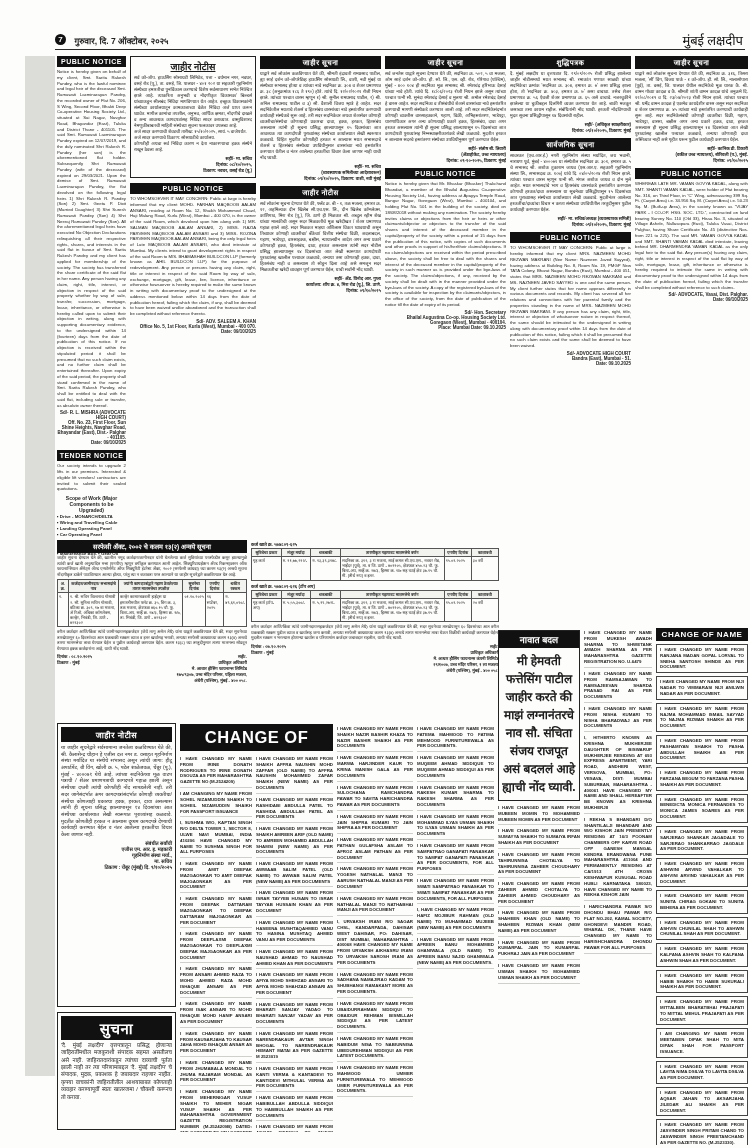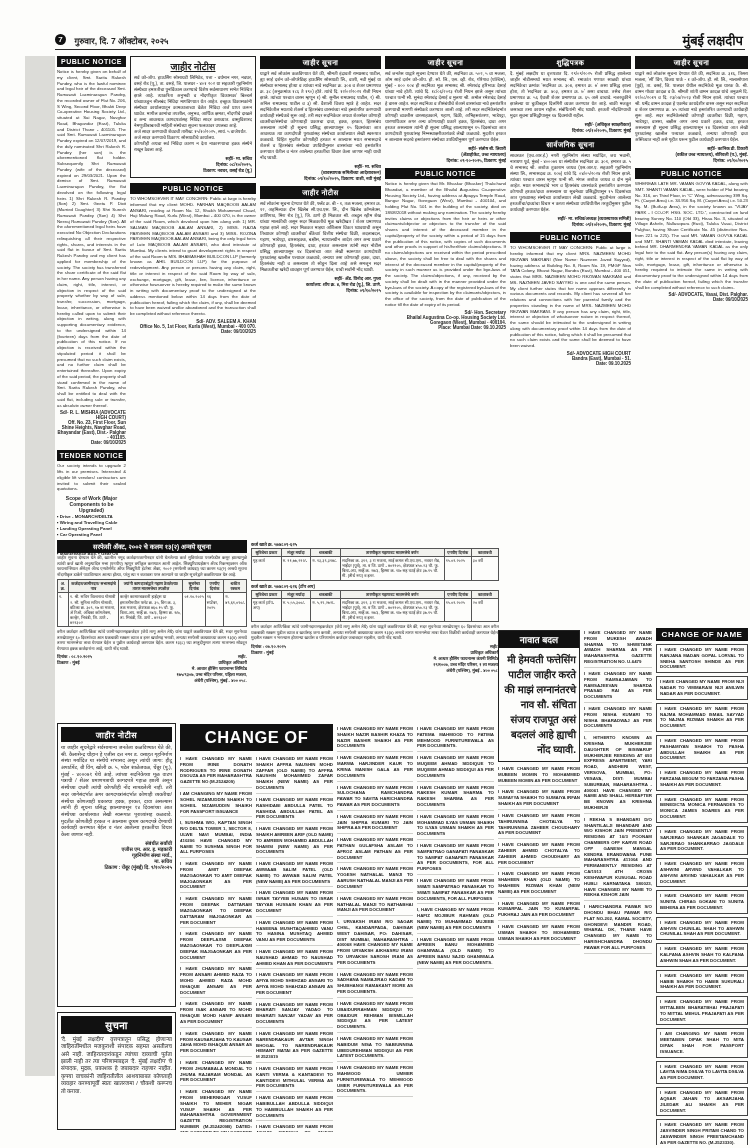--- a/index.html
+++ b/index.html
@@ -3,21 +3,21 @@
 <meta charset="utf-8">
 <style>
   *{margin:0;padding:0;box-sizing:border-box}
   html,body{background:#e9e9e7;font-family:"Liberation Sans","DejaVu Sans",sans-serif}
   .page{position:relative;width:750px;height:1148px;background:#fdfdfb;margin:0 auto;overflow:hidden;color:#1c1c1c}
   
   .hdr{position:absolute;left:55px;top:30px;width:690px;height:20px}
   .hdr .rule{position:absolute;left:0;right:0;top:19px;border-bottom:1.5px solid #2a2a2a}
   .pgdot{display:inline-block;width:11px;height:11px;border-radius:50%;background:#111;color:#fff;font-size:8px;font-weight:bold;text-align:center;line-height:11px;vertical-align:middle;margin-right:4px}
   .dateline{font-size:8.5px;font-weight:bold;color:#222}
-  .masthead{position:absolute;right:2px;top:1px;font-size:13px;font-weight:bold;color:#111;font-family:"Liberation Serif","DejaVu Serif",serif}
+  .masthead{position:absolute;right:2px;top:1px;font-size:13px;font-weight:normal;color:#111;font-family:"Liberation Serif","DejaVu Serif",serif}
   .graystrip{position:absolute;left:25px;top:56px;width:30px;height:1020px;background:#dcdcd8}
   
   .col{position:absolute;overflow:hidden}
   .notice{margin-bottom:5px}
   .nh{background:#111;color:#fff;text-align:center;font-weight:bold;font-size:7px;letter-spacing:.5px;padding:2px 0;margin-bottom:2px}
   .nh-plain{text-align:center;font-weight:bold;font-size:9.5px;text-decoration:underline;margin-bottom:2px}
   .boxed{border:1px solid #222;padding:3px 3px 4px 3px}
   .nb{font-size:4.5px;line-height:1.34;text-align:justify;color:#222;white-space:pre-line}
   .nb-en{font-size:4.3px}
   .sign{font-size:4.5px;font-weight:bold;text-align:right;white-space:pre-line;margin-top:2px}
@@ -37,21 +37,21 @@
   .tfoot .l{font-size:4.4px;font-weight:bold;white-space:pre-line}
   .tfoot .r{font-size:4.3px;font-weight:bold;text-align:right;white-space:pre-line}
   
   .banner{position:absolute;left:180px;top:724px;width:153px;height:27px;background:#111;color:#fff;font-weight:bold;font-size:16.5px;text-align:center;line-height:27px;letter-spacing:.5px}
   .sidehdr{background:#111;color:#fff;font-weight:bold;font-size:8px;text-align:center;padding:2px 0;margin-bottom:3px;letter-spacing:.5px}
   .concol{position:absolute;overflow:hidden}
   .ce{font-size:4.4px;line-height:1.32;text-align:justify;font-weight:600;border-bottom:1px solid #cfcfcb;padding-bottom:2px;margin-bottom:3px;text-transform:uppercase}
   .ceb{font-size:4.4px;line-height:1.32;text-align:justify;font-weight:600;border:1px solid #444;padding:2px 3px;margin-bottom:3px;text-transform:uppercase}
   .navat{border:1.5px solid #222;margin-bottom:4px}
   .navat .nt1{background:#111;color:#fff;text-align:center;font-weight:bold;font-size:9px;padding:2px 0}
-  .navat .nt2{font-size:10px;font-weight:bold;text-align:right;line-height:1.5;padding:4px 3px}
+  .navat .nt2{font-size:12px;font-weight:bold;text-align:center;line-height:1.5;padding:4px 3px}
 </style>
 </head>
 <body>
 
 <div class="page">
 
   <div class="hdr">
     <span class="pgdot">7</span>
     <span class="dateline">गुरुवार, दि. 7 ऑक्टोबर, २०२५</span>
     <span class="masthead">मुंबई लक्षदीप</span>
@@ -277,21 +277,21 @@
   <div class="col boxed" style="left:57px;top:723px;width:119px;height:284px">
     <div class="nh" style="font-size:8px">जाहीर नोटीस</div>
     <div class="nb" style="font-size:5px">या जाहीर सूचनेद्वारे सर्वसामान्य जनतेला कळविण्यात येते की, श्री. कैलासेन्द्र चौहान हे एजीस दत्त नगर ड. वसाहत गृहनिर्माण संस्था मर्यादित या संस्थेचे सभासद असून त्यांची जागा: हीटू अपार्टमेंट, बी विंग, खोली क्र. ५, पटेल शाळेजवळ, चेंबूर (पू.), मुंबई - ४०००७१ येथे आहे. त्यांच्या सदनिकेच्या मूळ वाटप पत्राची / शेअर प्रमाणपत्राची कागदपत्रे गहाळ झाली असून संस्थेच्या दप्तरी त्यांची कोणतीही नोंद सापडलेली नाही. तरी सदर जागेसंदर्भात अगर कागदपत्रांसंदर्भात कोणाही व्यक्तीचा/संस्थेचा कोणत्याही प्रकारचा हक्क, हरकत, दावा असल्यास त्यांनी ही सूचना प्रसिद्ध झाल्यापासून १४ दिवसांच्या आत संस्थेच्या कार्यालयात लेखी स्वरूपात पुराव्यांसह कळवावे. मुदतीत कोणतीही हरकत न आल्यास दुय्यम कागदपत्रे देण्याची कार्यवाही करण्यात येईल व नंतर आलेल्या हरकतींचा विचार केला जाणार नाही.</div>
     <div class="sign" style="font-size:5px">संबंधीत सर्वांची
 एजीस एम. आर. इ. मड़कारी
 गृहनिर्माण संस्था मर्या.,
 मा. सचिव
 ठिकाण : चेंबूर (मुंबई)    दि. ९/१०/२०२५</div>
   </div>
   <div class="col boxed" style="left:57px;top:1012px;width:119px;height:118px">
-    <div class="nh" style="font-size:10px">सुचना</div>
+    <div class="nh" style="font-size:15px">सुचना</div>
     <div class="nb" style="font-size:5.5px">'दै. मुंबई लक्षदीप' वृत्तपत्रातून प्रसिद्ध होणाऱ्या जाहिरातींमधील मजकुराशी संपादक सहमत असतीलच असे नाही. जाहिरातदारांकडून त्यांच्या दाव्याची पूर्तता झाली नाही तर त्या परिणामाबद्दल 'दै. मुंबई लक्षदीप' चे संपादक, मुद्रक, प्रकाशक हे जबाबदार राहणार नाहीत. कृपया वाचकांनी जाहिरातीतील आशयाबाबत कोणताही व्यवहार करण्यापूर्वी स्वतः खातरजमा / चौकशी करूनच तो करावा.</div>
   </div>
 
   <div class="banner">CHANGE OF NAME</div>
 
   <div class="concol" style="left:180px;top:756px;width:72px;height:376px">
       <div class="ce">I HAVE CHANGED MY NAME FROM IRINE DONATH RODRIGUES TO IRINE DONATH DSOUZA AS PER MAHARASHTRA GAZETTE NO (M-2524209)</div>
       <div class="ce">I AM CHANGING MY NAME FROM SOHEL NIZAMUDDIN SHAIKH TO SOHEIL NIZAMUDDIN SHAIKH FOR PASSPORT ISSUANCE</div>
       <div class="ce">I, SUSHMA W/O, KAPTAN SINGH R/O DELTA TOWER 1, SECTOR 8, ULWE NAVI MUMBAI, INDIA 410206 HAVE CHANGED MY NAME TO SUSHMA SINGH FOR ALL PURPOSES</div>
       <div class="ce">I HAVE CHANGED MY NAME FROM AMIT DEEPAK MAZGAONKAR TO AMIT DEEPAK MAJGAONKAR AS PER DOCUMENT</div>

